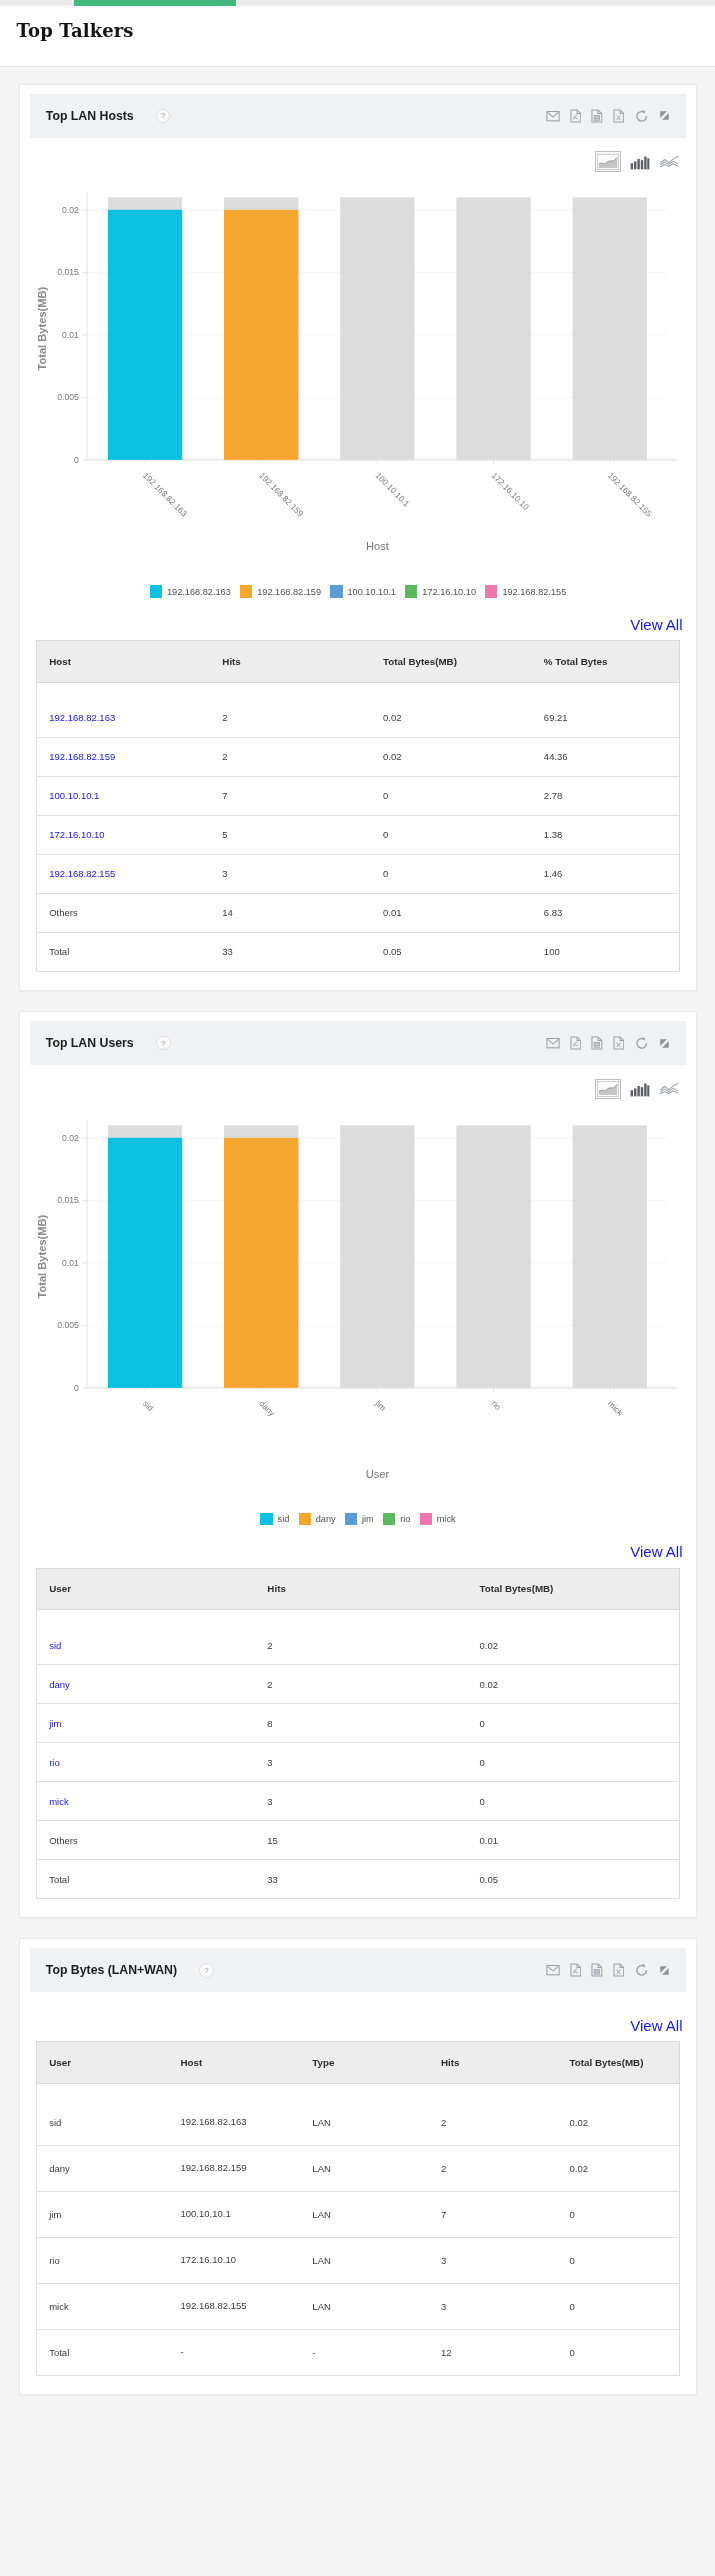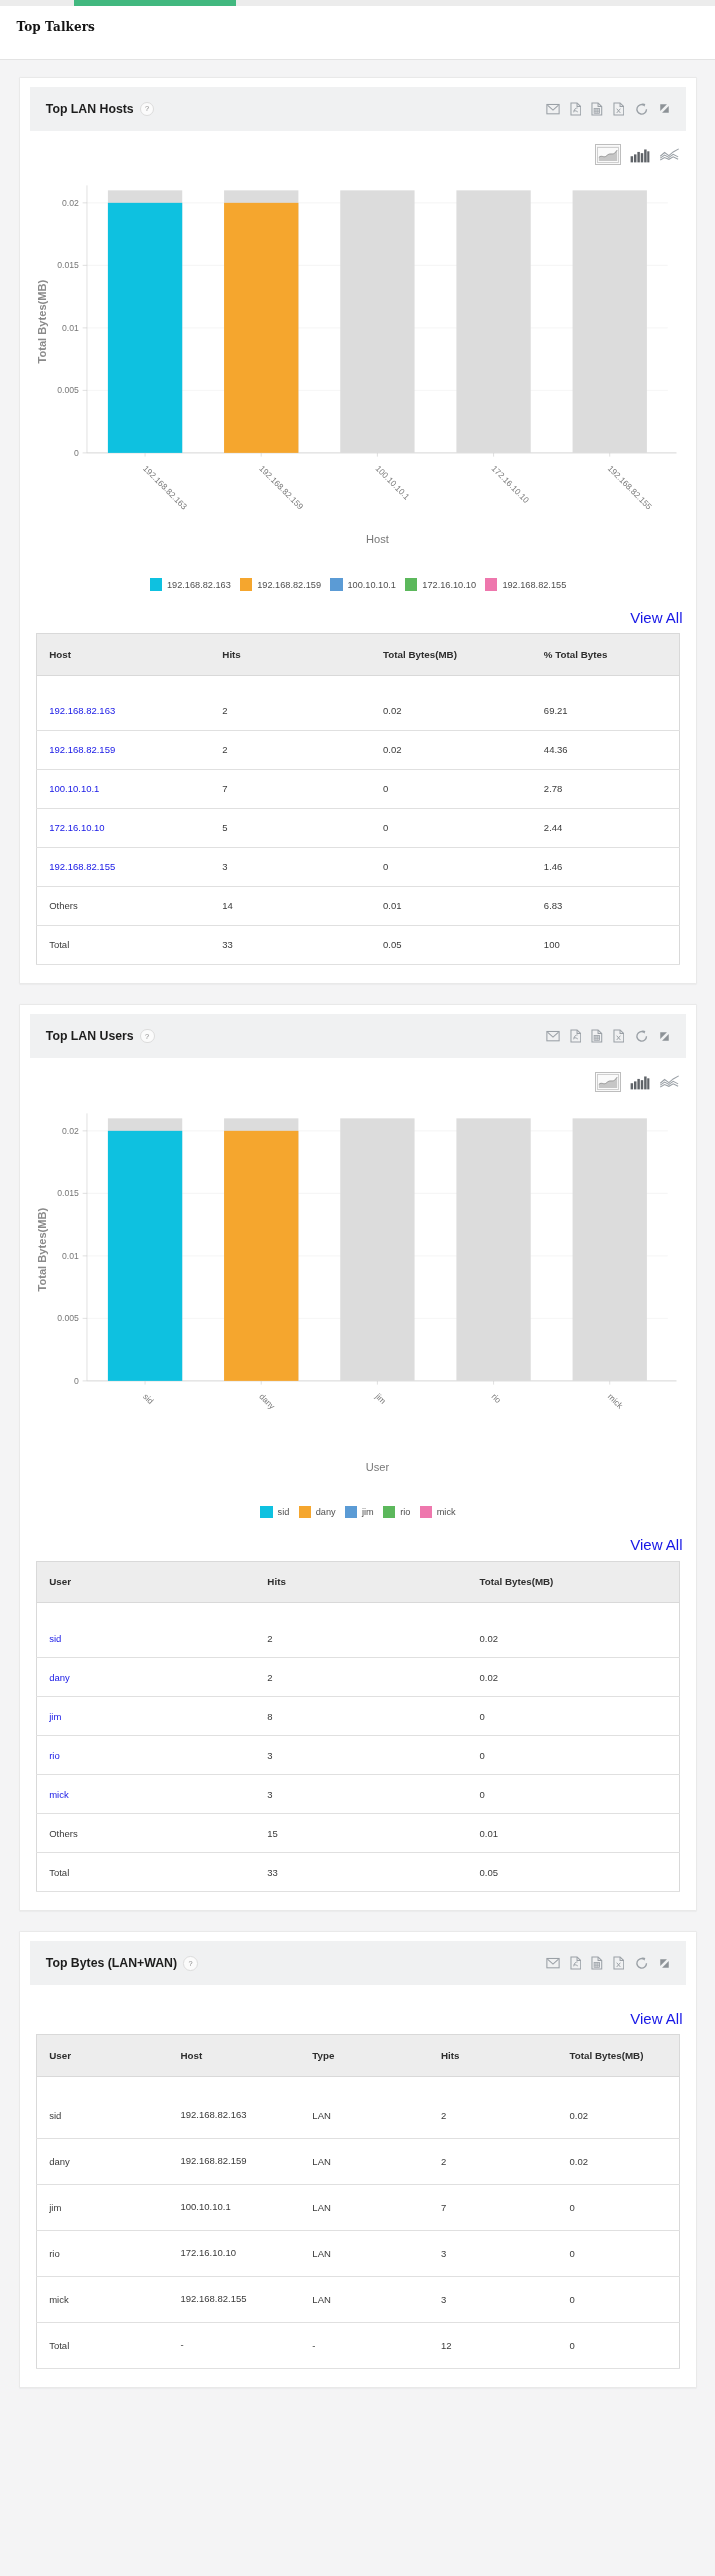--- a/index.html
+++ b/index.html
@@ -11,37 +11,37 @@
     color:#3c3c3c;
   }
   
   .topstrip { position:relative; height:5.5px; background:#ececec; }
   .tab-indicator { position:absolute; left:74px; top:0; width:162px; height:5.5px; background:#42b87f; }
 
   
   .page-header { background:#fff; padding:14.7px 0 24.6px 16.6px; border-bottom:0.6px solid #e3e3e3; }
   .page-header h1 {
     font-family:"DejaVu Serif", serif;
-    font-size:12px; font-weight:600; color:#141414; letter-spacing:0.1px;
+    font-size:18px; font-weight:600; color:#141414; letter-spacing:0.1px;
   }
 
   .page-body { padding:17px 0 28px; }
   .card {
     width:678px; margin:0 auto 19.7px;
     background:#fff; border:0.6px solid #e9e9e9; border-radius:1.2px;
     box-shadow:0 0.6px 1.2px rgba(0,0,0,.04);
     padding:9.2px 9.8px 18.4px;
   }
 
   
   .widget-head {
     background:#f0f1f2; height:44px; padding:0 16px;
     display:flex; align-items:center; justify-content:space-between;
   }
-  .wh-left { display:flex; align-items:center; }
+  .wh-left { display:flex; align-items:center;gap:16px; }
   .w-title { font-size:12.3px; font-weight:700; color:#1d1d1d; }
   .help-badge {
     margin-left:6.1px; width:14.7px; height:14.7px; border-radius:50%;
     border:0.6px solid #dcdcdc; background:#fbfbfb; color:#8a8a8a;
     font-size:7.4px; display:inline-flex; align-items:center; justify-content:center;
     cursor:pointer;
   }
   .wh-icons { display:flex; align-items:center; gap:9.8px; }
   .wh-icons .hicon { display:inline-flex; cursor:pointer; }
 
@@ -270,21 +270,21 @@
           <tr>
             <td><a class="cell-link">100.10.10.1</a></td>
             <td>7</td>
             <td>0</td>
             <td>2.78</td>
           </tr>
           <tr>
             <td><a class="cell-link">172.16.10.10</a></td>
             <td>5</td>
             <td>0</td>
-            <td>2.44</td>
+            <td>1.38</td>
           </tr>
           <tr>
             <td><a class="cell-link">192.168.82.155</a></td>
             <td>3</td>
             <td>0</td>
             <td>1.46</td>
           </tr>
           <tr>
             <td>Others</td>
             <td>14</td>

